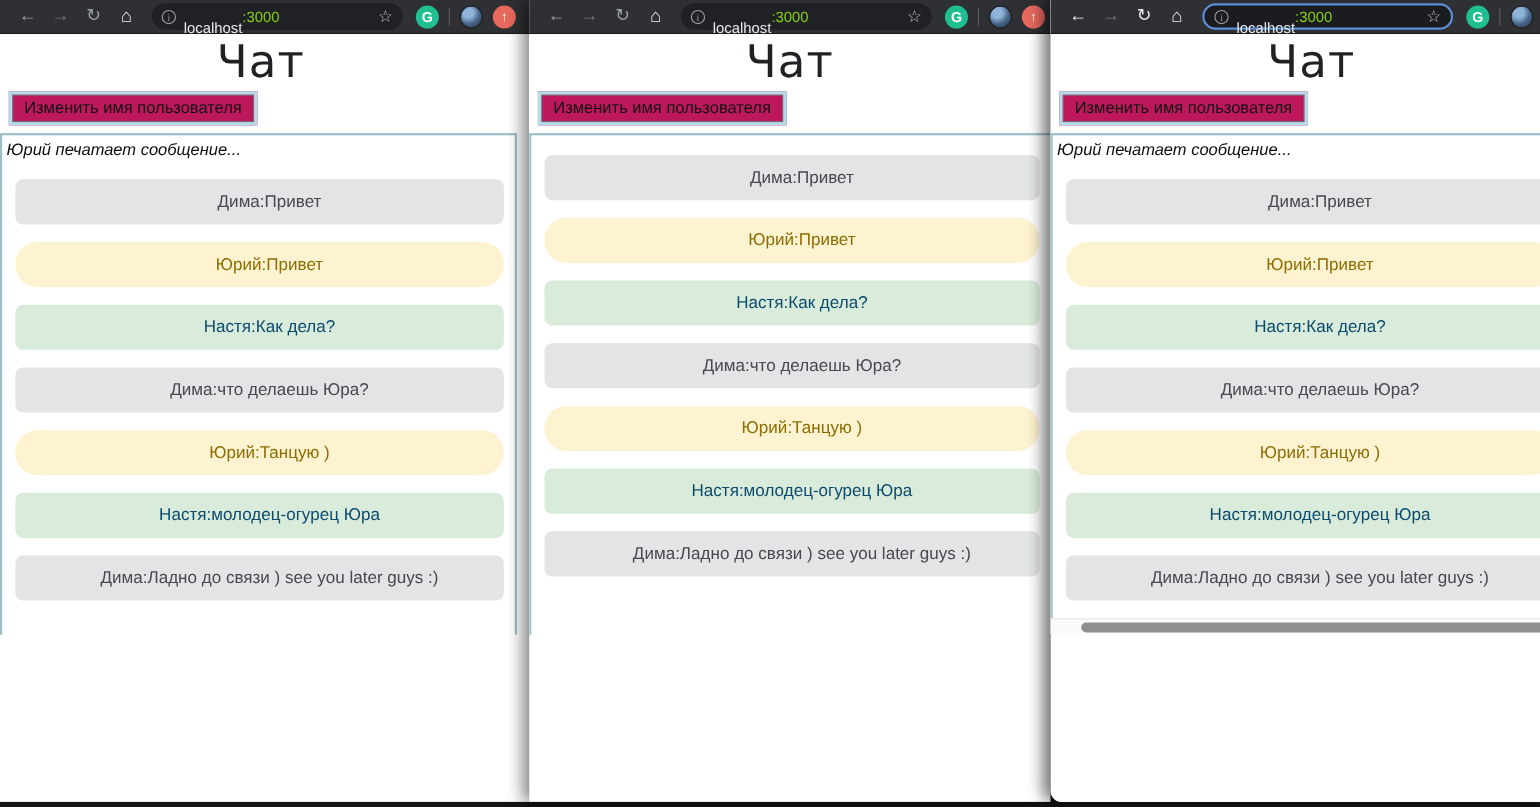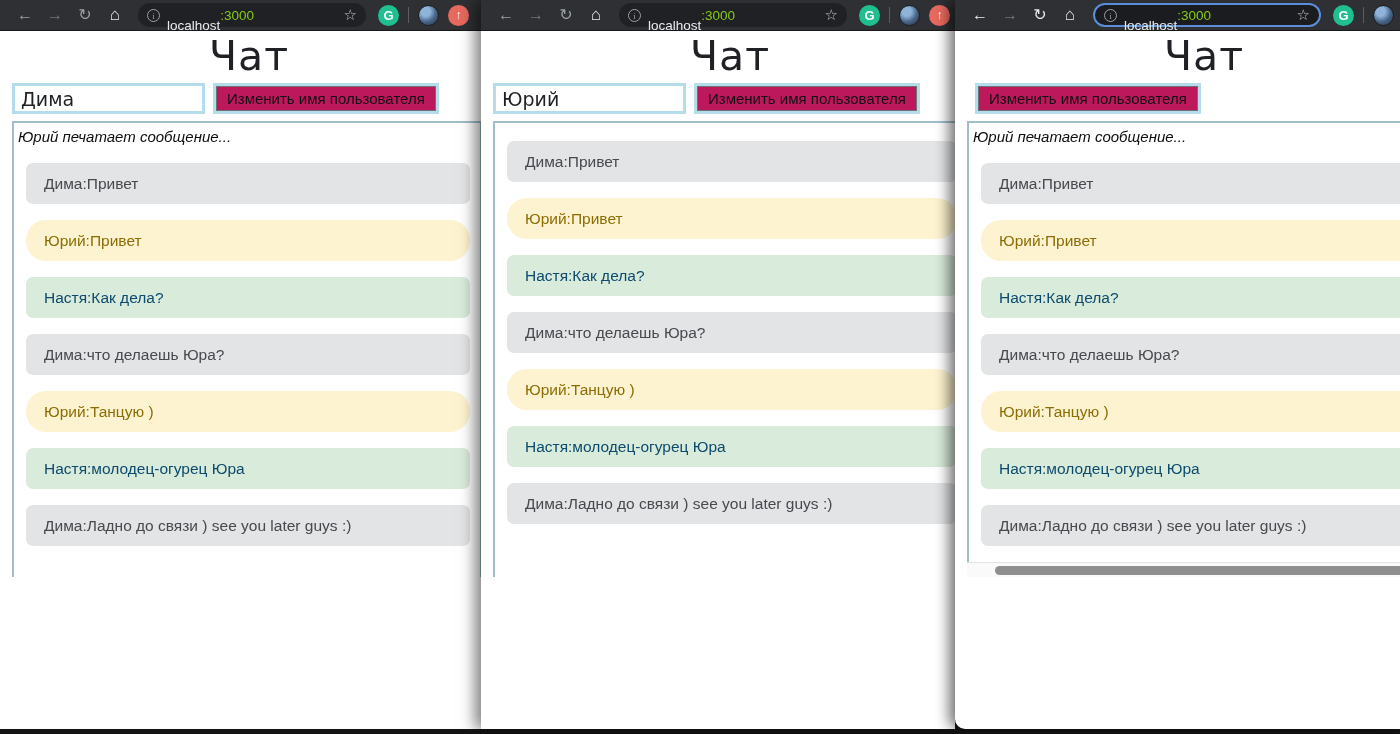--- a/index.html
+++ b/index.html
@@ -47,21 +47,21 @@
   .avatar {
     width:21px; height:21px; border-radius:50%;
     background:radial-gradient(circle at 35% 30%, #8fb4d9 0 25%, #49678a 55%, #232e3e 100%);
     border:0.5px solid #1c1d1f;
   }
   .ext-red {
     width:21px; height:21px; border-radius:50%; background:#e8695e; color:#fff;
     font-size:12px; text-align:center; line-height:20px; margin-left:9px;
   }
   
-  .page { position:relative; height:546px; background:#fff; overflow:hidden;margin-left:12px; }
+  .page { position:relative; height:546px; background:#fff; overflow:hidden; }
   .title {
     margin:1px 0 3px; width:474px; text-align:center;
     font-family:"DejaVu Sans", sans-serif; font-weight:500; font-size:41px;
     color:#1f2124; letter-spacing:1px;
   }
   .name-row { display:flex; align-items:stretch; height:31px; }
   .name-input {
     width:193px; border:3px solid #b5dcea; background:#fff; padding:0 6px;
     font-family:"DejaVu Sans", sans-serif; font-size:19px; color:#1f2124; outline:none;
   }
@@ -72,21 +72,21 @@
     font-family:"Liberation Sans", sans-serif;
   }
   .chat-box {
     margin-top:7px; width:470px; height:528px;
     border:2px solid #9fbecb; background:#fff; padding:2px; overflow:hidden;
   }
   #w2 .chat-box { width:476px; }
   .typing { font-style:italic; font-size:15px; color:#0d0d0d; margin:3px 0 0 2px; height:19px; }
   .bubble {
     margin:16px 8px 0 10px; height:41px; line-height:41px; border-radius:7px;
-    padding-left:18px; font-size:15.5px; overflow:hidden; white-space:nowrap;
+    padding-left:18px; font-size:15.5px; overflow:hidden; white-space:nowrap;text-align:center;
   }
   .bubble.gray   { background:#e3e4e6; color:#46494d; }
   .bubble.yellow { background:#fdf3d0; color:#8c6d04;border-radius:20px; }
   .bubble.green  { background:#d9ebda; color:#0c4a6e; }
   .send-form {
     position:absolute; top:631px; left:0; width:510px; height:45px;
     background:#4170e2; padding:6px 6px; display:flex; align-items:center;
   }
   .send-input {
     width:420px; height:32px; border:1px solid #8a8d90; background:#fff;
@@ -125,21 +125,20 @@
     <div class="ext-zone">
       <div class="ext-g">G</div>
       <div class="tsep"></div>
       <div class="avatar"></div>
       <div class="ext-red">↑</div>
     </div>
   </div>
   <div class="page">
     <h1 class="title">Чат</h1>
     <div class="name-row">
-      <input class="name-input" value="Дима" style="">
       <button class="name-btn">Изменить имя пользователя</button>
     </div>
     <div class="chat-box">
       <div class="typing">Юрий печатает сообщение...</div>
       <div class="msg-list">
           <div class="bubble gray">Дима:Привет</div>
           <div class="bubble yellow">Юрий:Привет</div>
           <div class="bubble green">Настя:Как дела?</div>
           <div class="bubble gray">Дима:что делаешь Юра?</div>
           <div class="bubble yellow">Юрий:Танцую )</div>
@@ -169,21 +168,20 @@
     <div class="ext-zone">
       <div class="ext-g">G</div>
       <div class="tsep"></div>
       <div class="avatar"></div>
       <div class="ext-red">↑</div>
     </div>
   </div>
   <div class="page">
     <h1 class="title">Чат</h1>
     <div class="name-row">
-      <input class="name-input" value="Юрий" style="">
       <button class="name-btn">Изменить имя пользователя</button>
     </div>
     <div class="chat-box">
       <div class="msg-list">
           <div class="bubble gray">Дима:Привет</div>
           <div class="bubble yellow">Юрий:Привет</div>
           <div class="bubble green">Настя:Как дела?</div>
           <div class="bubble gray">Дима:что делаешь Юра?</div>
           <div class="bubble yellow">Юрий:Танцую )</div>
           <div class="bubble green">Настя:молодец-огурец Юра</div>

